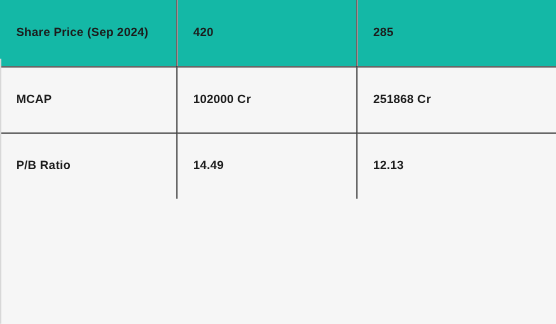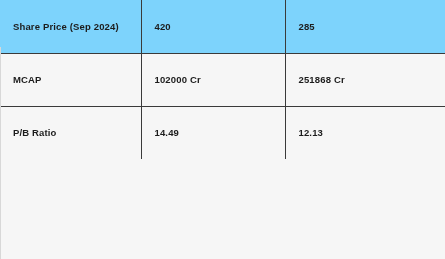--- a/index.html
+++ b/index.html
@@ -37,21 +37,21 @@
     box-sizing: border-box;
     white-space: nowrap;
     overflow: hidden;
   }
 
   .comparison-table td.col-label { width: 141px; }
   .comparison-table td.col-a     { width: 144px; }
   .comparison-table td.col-b     { width: 180px; border-right: none; }
 
   .comparison-table tr.highlight-row td {
-    background: #7dd3fc;
+    background: #14b8a6;
   }
 
   .comparison-table tr.last-row td {
     border-bottom: none;
   }
 
   .edge-left {
     position: absolute;
     left: 0;
     top: 47px;

